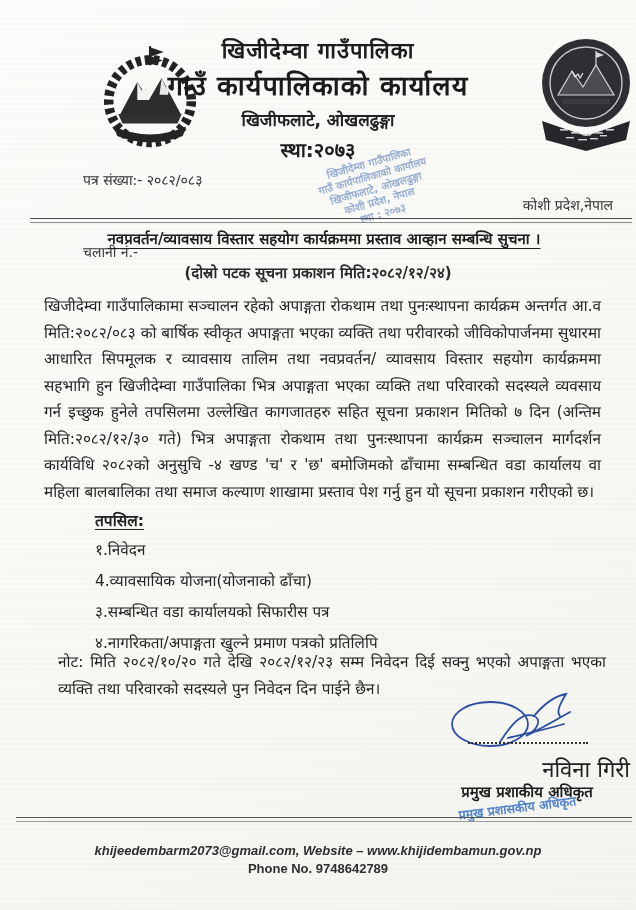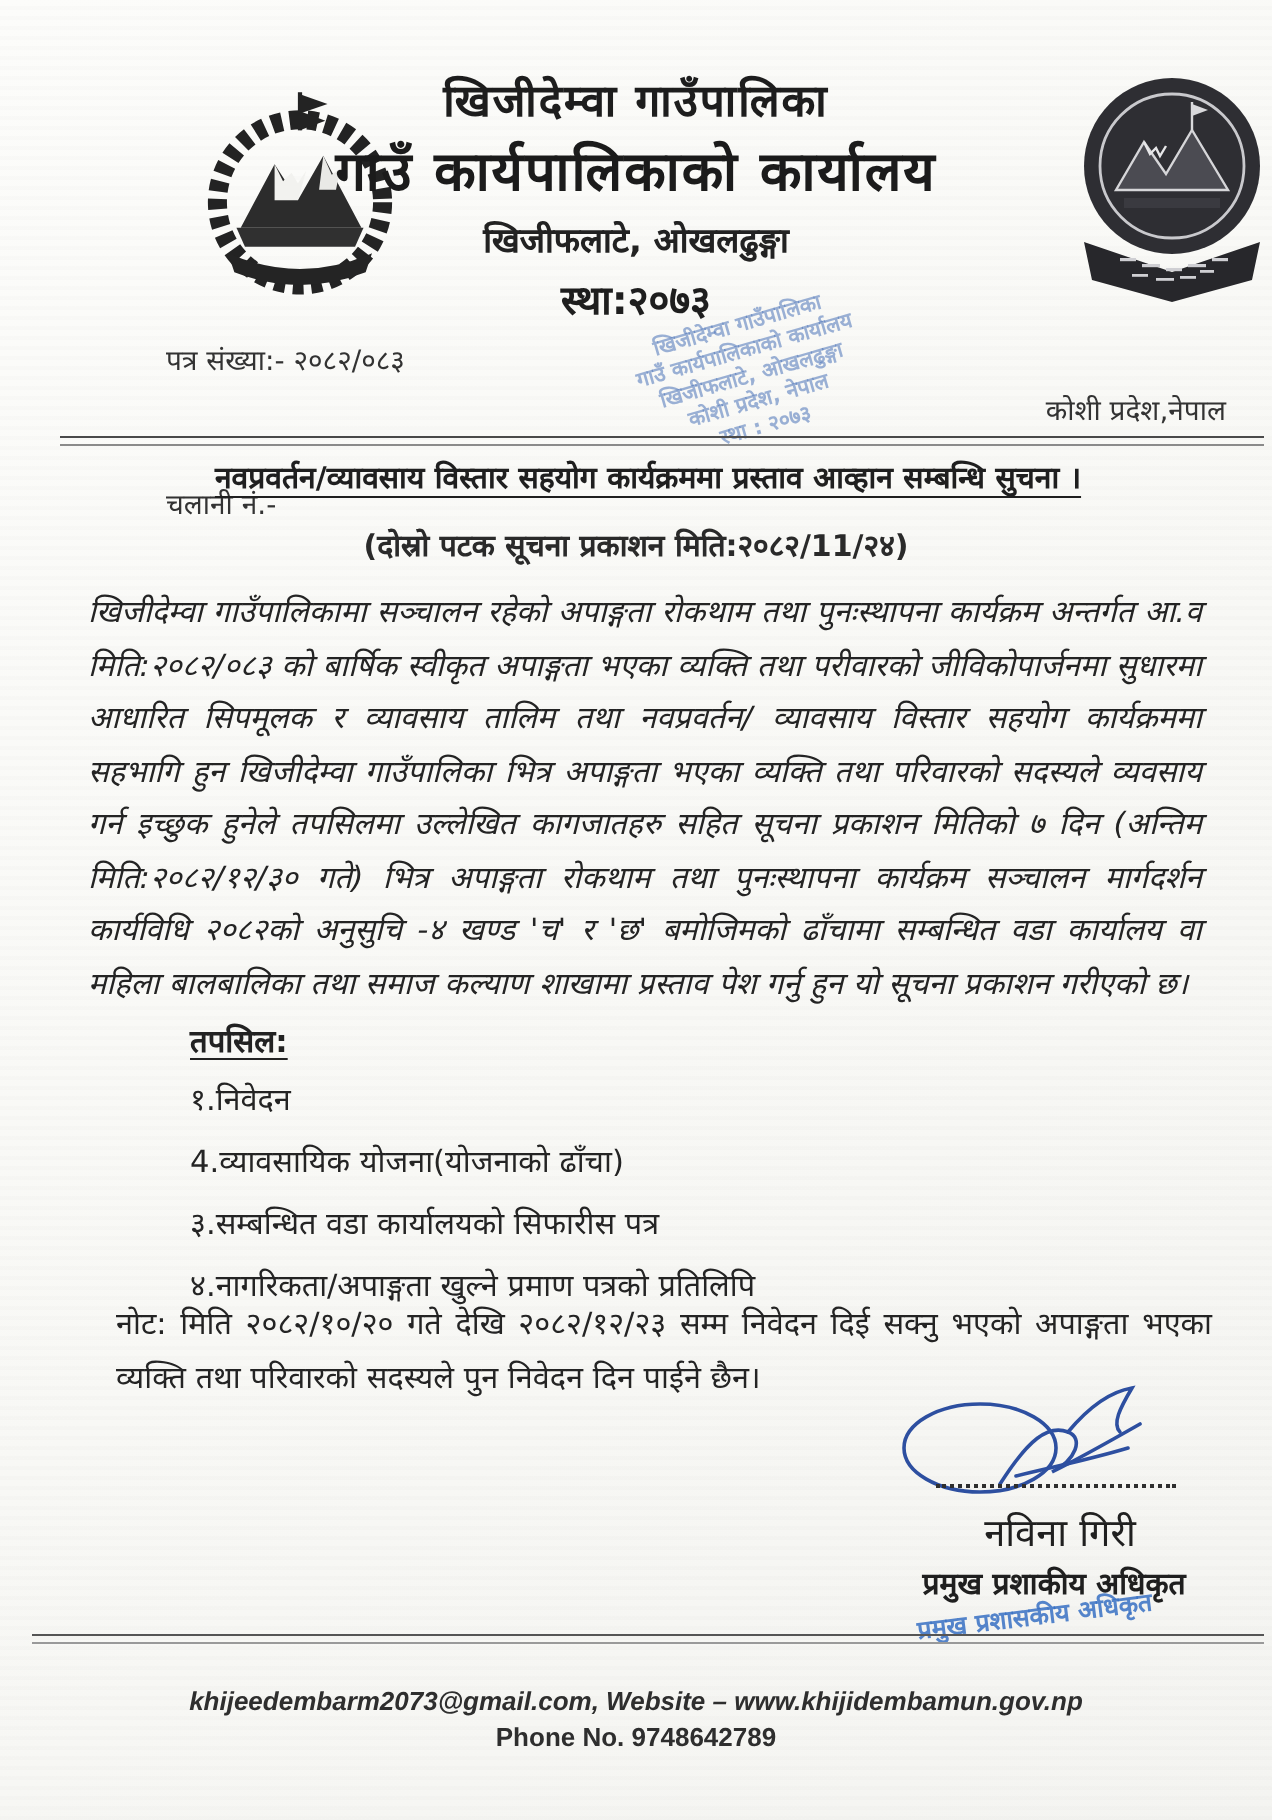--- a/index.html
+++ b/index.html
@@ -28,33 +28,33 @@
   }
   .rule-1 { top:218px; left:30px; right:4px; height:3px;
             border-top:1px solid #4a4a4a; border-bottom:1px solid #8a8a8a; }
   .notice-title {
     top:228px; font-size:15px; font-weight:bold; color:#1f1f1f;margin-left:12px;
   }
   .notice-title span { text-decoration:underline; text-underline-offset:4px; }
   .notice-sub { top:262px; font-size:15px; font-weight:bold; color:#2a2a2a; }
   .body-par {
     left:44px; top:293px; width:557px; font-size:15.3px; line-height:26.5px;
-    text-align:justify; color:#242424;font-style:italic;
+    text-align:justify; color:#242424;
   }
   .tapasil-head { left:95px; top:509px; font-size:15.5px; font-weight:bold;
     text-decoration:underline; text-underline-offset:3px; color:#222; }
   .tapasil-list { left:95px; top:539px; font-size:15.3px; color:#242424; }
   .tapasil-list div { margin-bottom:11px; }
   .note-par {
     left:58px; top:649px; width:548px; font-size:15.3px; line-height:27px;
     text-align:justify; color:#242424;
   }
   .sig-ink { left:448px; top:690px; }
   .sig-dots { left:468px; top:742px; width:120px; border-bottom:2.5px dotted #2e2e2e; height:0; }
-  .sig-name { left:430px; top:753px; width:200px; text-align:center; font-size:19px; color:#202020; }
+  .sig-name { left:430px; top:753px; width:200px; text-align:right; font-size:22px; color:#202020; }
   .sig-desig { left:415px; top:781px; width:224px; text-align:center; font-size:15px;
     font-weight:600; color:#1f1f1f; }
   .sig-stamp { left:458px; top:795px; width:190px; transform:rotate(-7deg);
     color:rgba(55,112,195,0.85); font-size:12.5px; font-weight:bold; }
   .rule-2 { top:817px; left:16px; right:4px; height:3px;
             border-top:1px solid #555; border-bottom:1px solid #999; }
   .slogan { top:824px; font-size:13.3px; font-weight:bold; color:#2b2b2b; }
   .email-line { top:843px; font-size:13px; font-weight:bold; font-style:italic;
     font-family:"Liberation Sans", sans-serif; color:#2e2e2e; }
   .phone-line { top:861px; font-size:13px; font-weight:bold; 
@@ -120,21 +120,21 @@
     <div>खिजीफलाटे, ओखलढुङ्गा</div>
     <div>कोशी प्रदेश, नेपाल</div>
     <div>स्था : २०७३</div>
   </div>
 
   <div class="abs rule-1"></div>
 
   <div class="abs ctr notice-title">
     <span>नवप्रवर्तन/व्यावसाय विस्तार सहयोग कार्यक्रममा प्रस्ताव आव्हान सम्बन्धि सुचना ।</span>
   </div>
-  <div class="abs ctr notice-sub">(दोस्रो पटक सूचना प्रकाशन मिति:२०८२/11/२४)</div>
+  <div class="abs ctr notice-sub">(दोस्रो पटक सूचना प्रकाशन मिति:२०८२/१२/२४)</div>
 
   <div class="abs body-par">खिजीदेम्वा गाउँपालिकामा सञ्चालन रहेको अपाङ्गता रोकथाम तथा पुनःस्थापना कार्यक्रम अन्तर्गत आ.व मिति:२०८२/०८३ को बार्षिक स्वीकृत अपाङ्गता भएका व्यक्ति तथा परीवारको जीविकोपार्जनमा सुधारमा आधारित सिपमूलक र व्यावसाय तालिम तथा नवप्रवर्तन/ व्यावसाय विस्तार सहयोग कार्यक्रममा सहभागि हुन खिजीदेम्वा गाउँपालिका भित्र अपाङ्गता भएका व्यक्ति तथा परिवारको सदस्यले व्यवसाय गर्न इच्छुक हुनेले तपसिलमा उल्लेखित कागजातहरु सहित सूचना प्रकाशन मितिको ७ दिन (अन्तिम मिति:२०८२/१२/३० गते) भित्र अपाङ्गता रोकथाम तथा पुनःस्थापना कार्यक्रम सञ्चालन मार्गदर्शन कार्यविधि २०८२को अनुसुचि -४ खण्ड 'च' र 'छ' बमोजिमको ढाँचामा सम्बन्धित वडा कार्यालय वा महिला बालबालिका तथा समाज कल्याण शाखामा प्रस्ताव पेश गर्नु हुन यो सूचना प्रकाशन गरीएको छ।</div>
 
   <div class="abs tapasil-head">तपसिल:</div>
   <div class="abs tapasil-list">
     <div>१.निवेदन</div>
     <div>4.व्यावसायिक योजना(योजनाको ढाँचा)</div>
     <div>३.सम्बन्धित वडा कार्यालयको सिफारीस पत्र</div>
     <div>४.नागरिकता/अपाङ्गता खुल्ने प्रमाण पत्रको प्रतिलिपि</div>
   </div>

